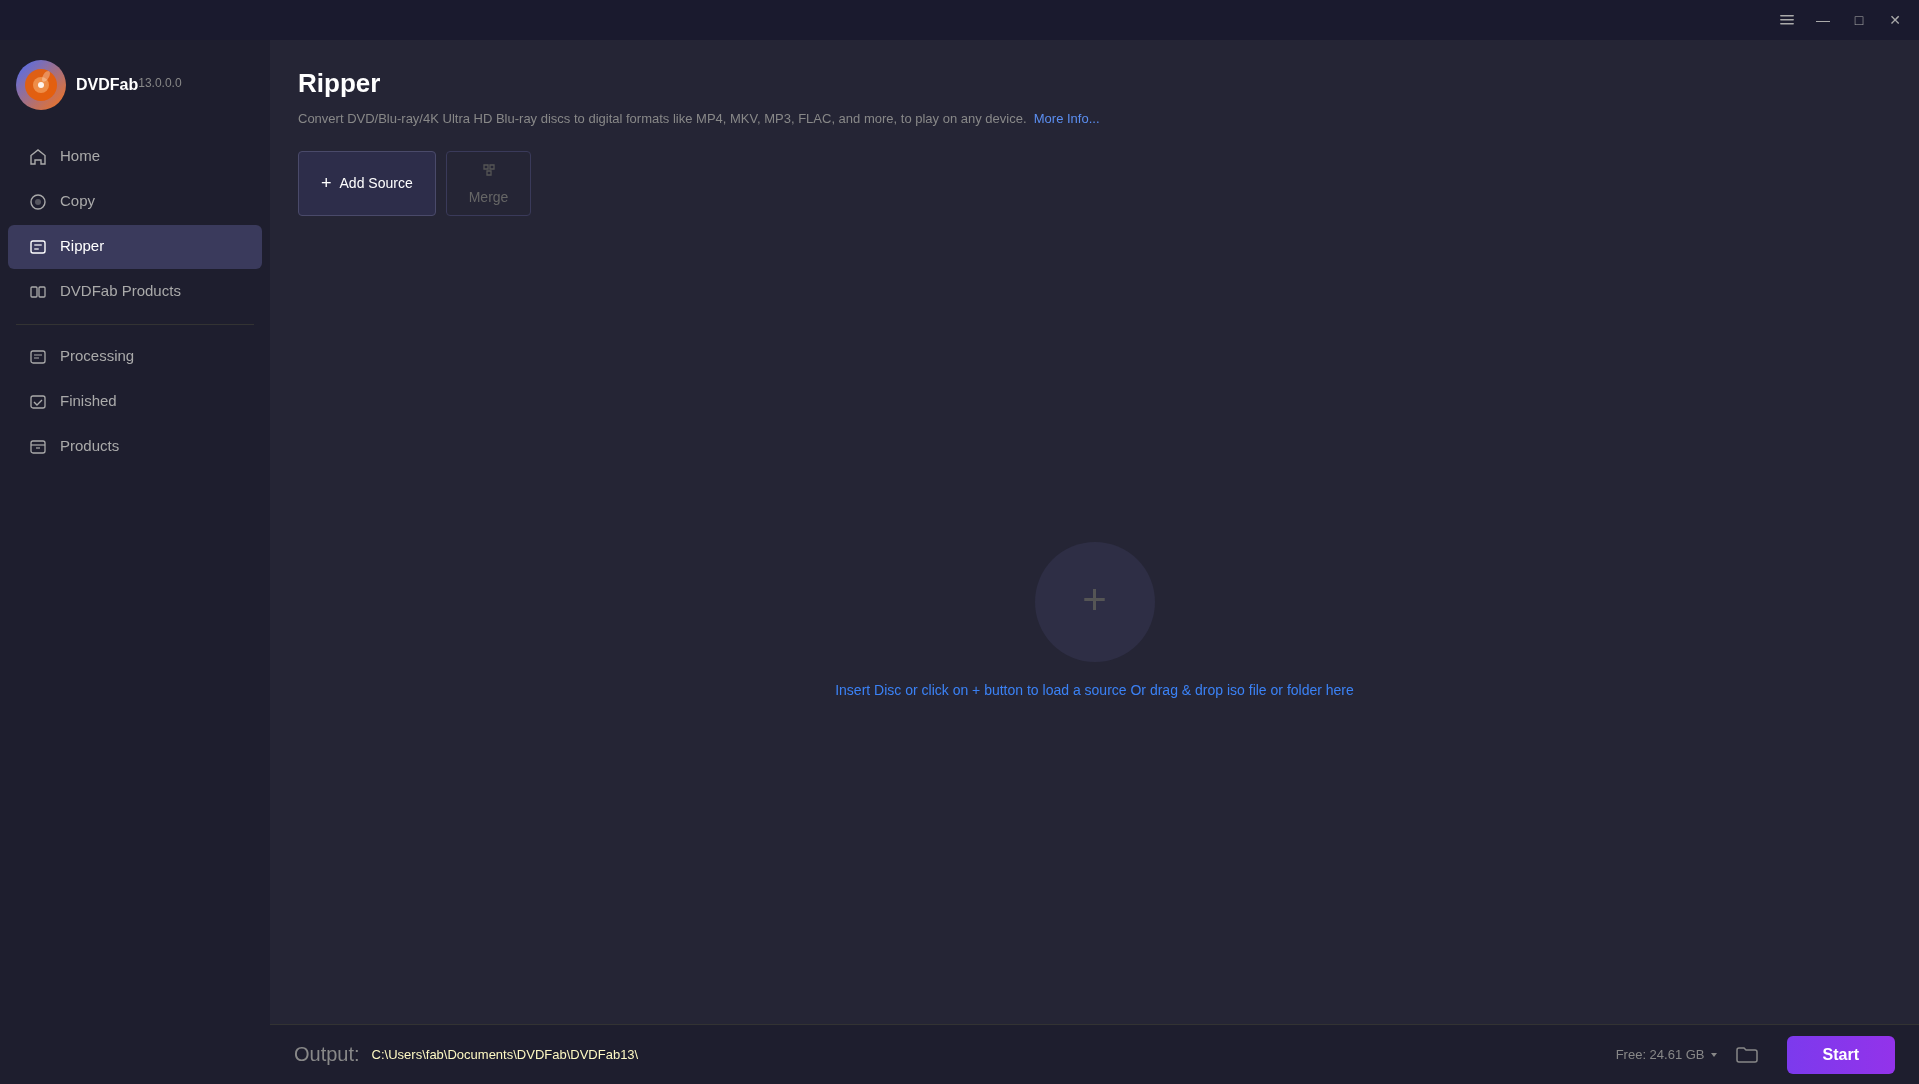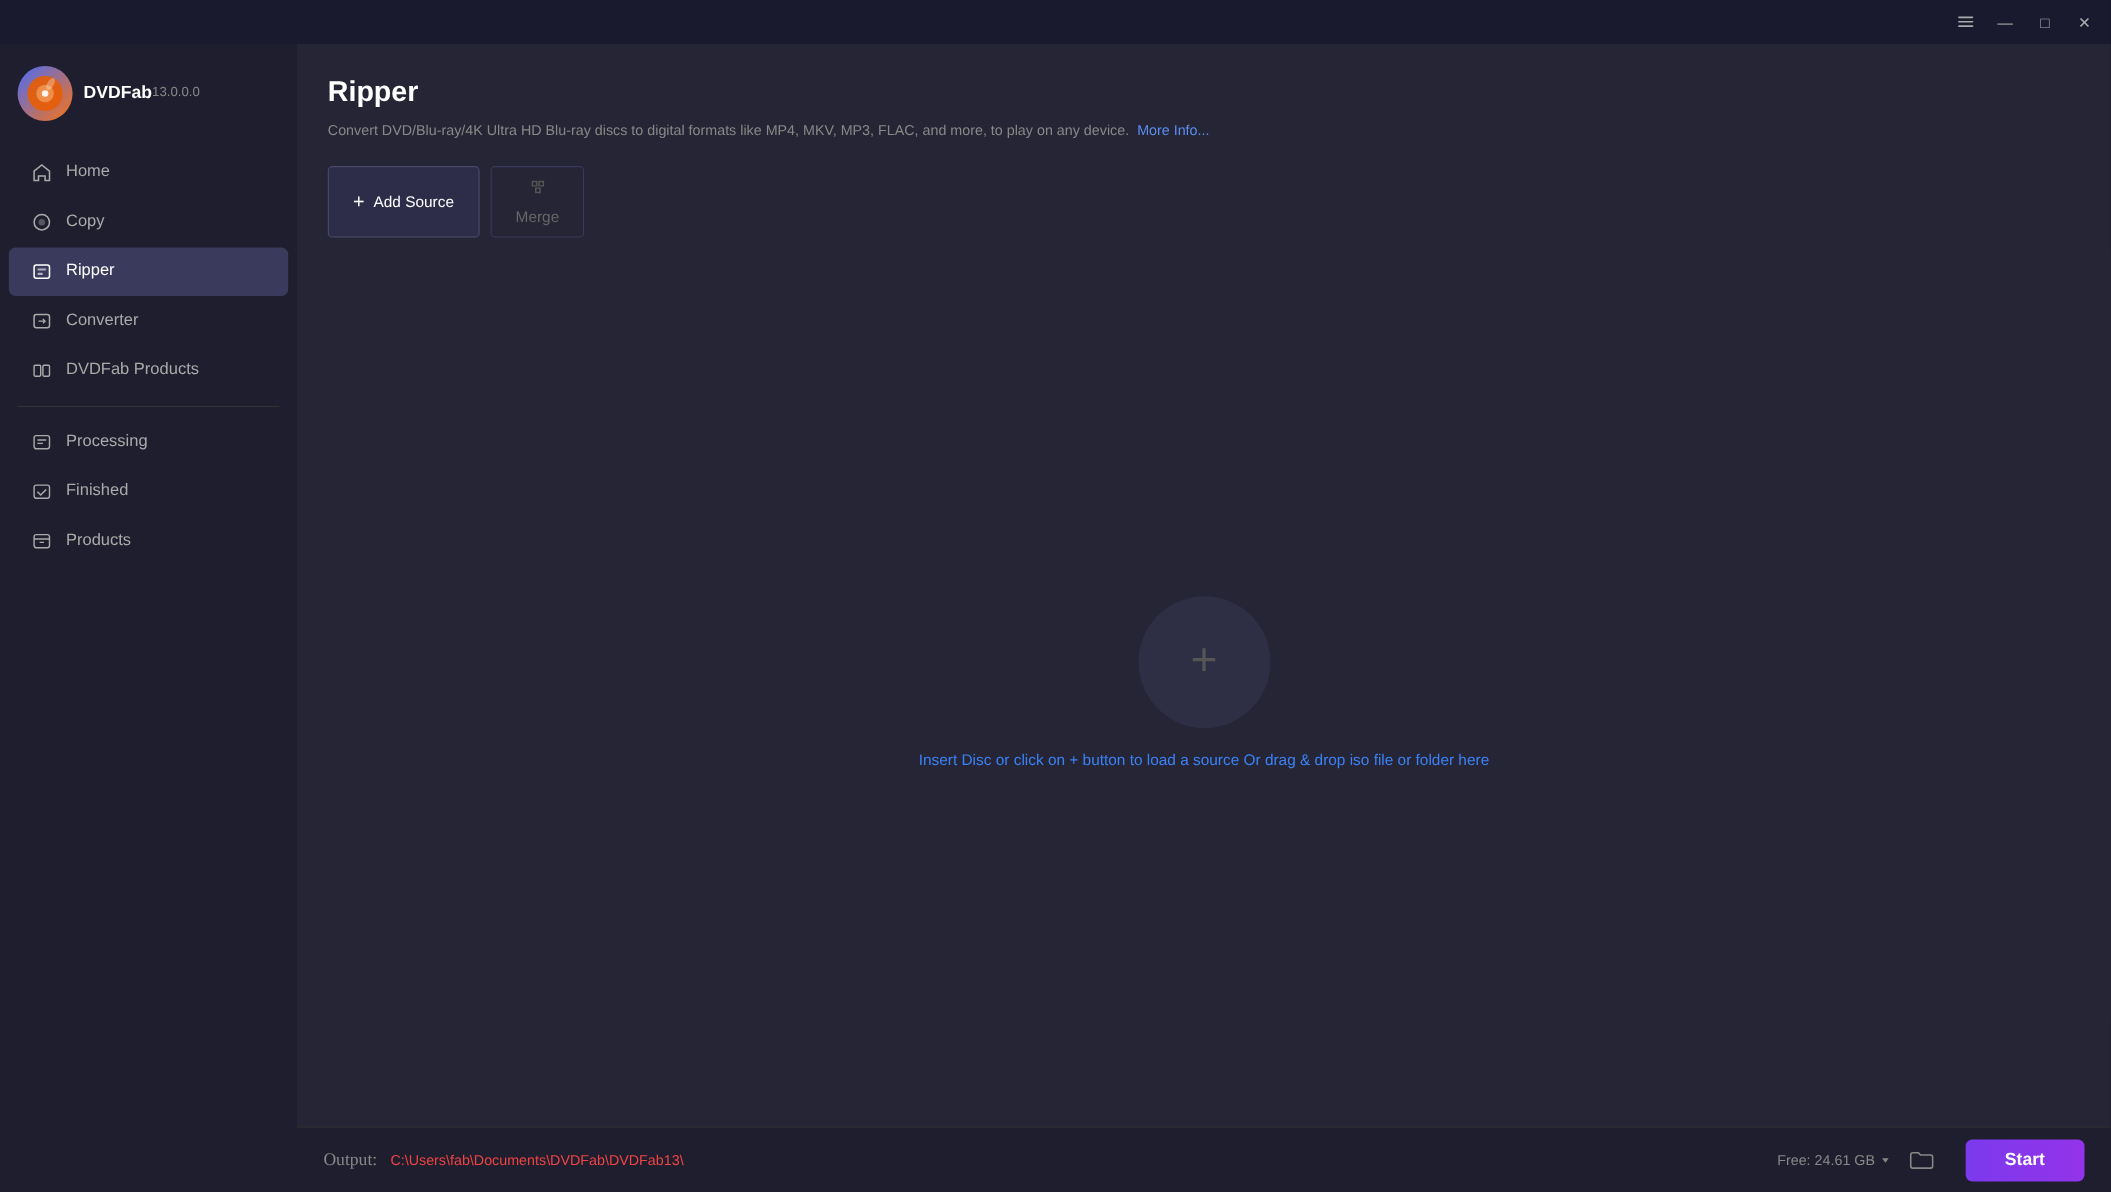--- a/index.html
+++ b/index.html
@@ -241,26 +241,25 @@
       background: #1e1e2e;
       border-top: 1px solid #333;
       display: flex;
       align-items: center;
       padding: 0 24px;
       gap: 12px;
       flex-shrink: 0;
     }
     .output-label {
       color: #888;
-      font-size: 16px;
-      flex-shrink: 0;
-      font-family: Liberation Serif, serif;
+      font-size: 20px;
+      flex-shrink: 0;
     }
     .output-path {
-      color: #ef4444;
+      color: #fef9c3;
       font-size: 13px;
       flex: 1;
     }
     .output-free {
       color: #888;
       font-size: 13px;
       display: flex;
       align-items: center;
       gap: 4px;
     }
@@ -351,29 +350,20 @@
         <span class="nav-icon">
           <svg width="18" height="18" viewBox="0 0 18 18" fill="none">
             <rect x="2" y="3" width="14" height="12" rx="2" stroke="#fff" stroke-width="1.4" fill="none"></rect>
             <rect x="5" y="6" width="8" height="2" rx="1" fill="#fff" opacity="0.6"></rect>
             <rect x="5" y="10" width="5" height="2" rx="1" fill="#fff" opacity="0.6"></rect>
           </svg>
         </span>
         <span>Ripper</span>
       </div>
 
-      <div class="nav-item">
-        <span class="nav-icon">
-          <svg width="18" height="18" viewBox="0 0 18 18" fill="none">
-            <rect x="2" y="3" width="14" height="12" rx="2" stroke="#aaa" stroke-width="1.4" fill="none"></rect>
-            <path d="M6 9h6M10 7l2 2-2 2" stroke="#aaa" stroke-width="1.2"></path>
-          </svg>
-        </span>
-        <span>Converter</span>
-      </div>
 
 
       <div class="nav-item">
         <span class="nav-icon">
           <svg width="18" height="18" viewBox="0 0 18 18" fill="none">
             <rect x="2" y="4" width="6" height="10" rx="1" stroke="#aaa" stroke-width="1.3" fill="none"></rect>
             <rect x="10" y="4" width="6" height="10" rx="1" stroke="#aaa" stroke-width="1.3" fill="none"></rect>
           </svg>
         </span>
         <span>DVDFab Products</span>

